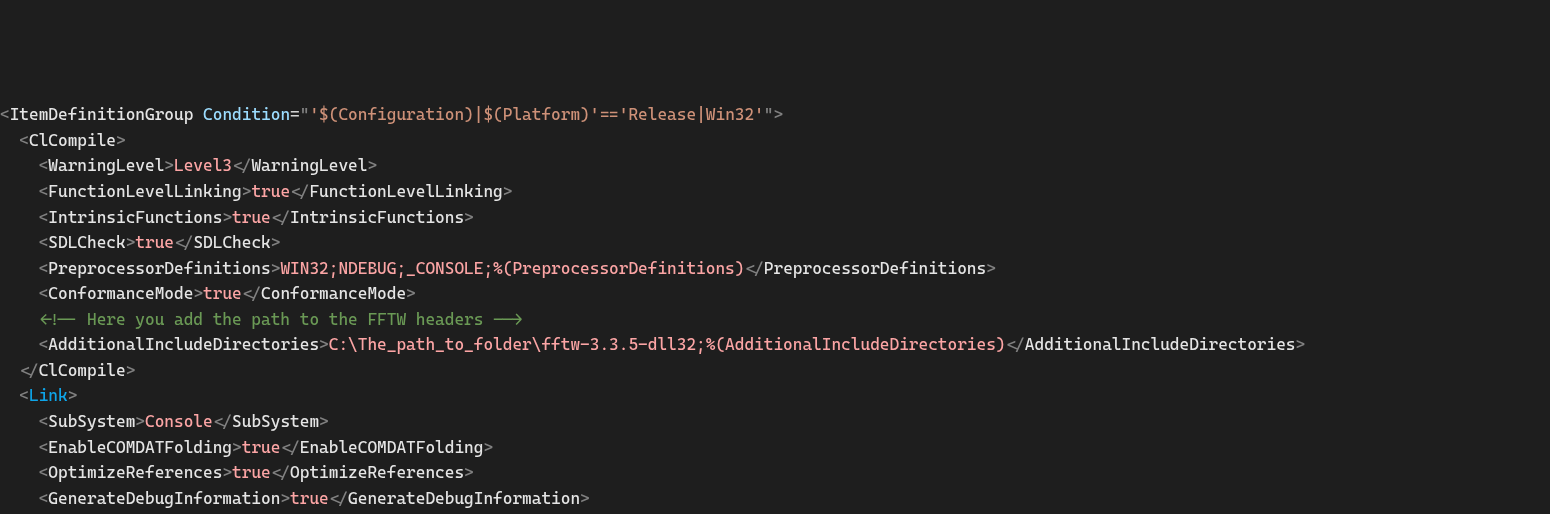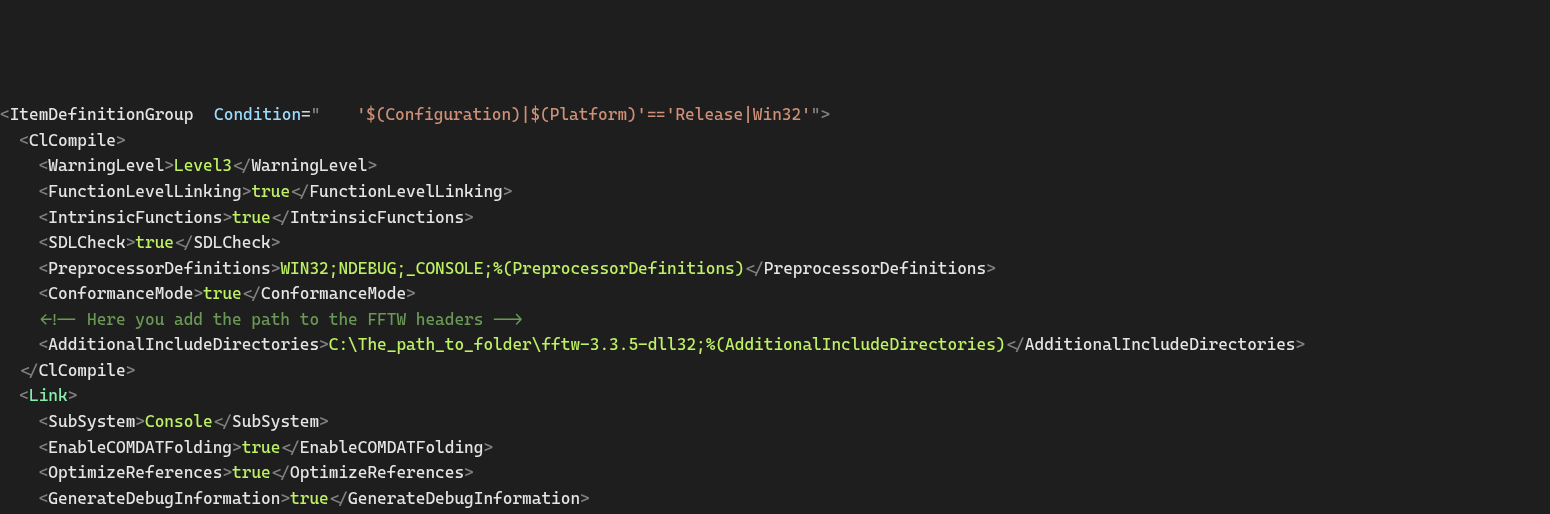--- a/index.html
+++ b/index.html
@@ -9,25 +9,25 @@
     color: #d4d4d4;
     font-family: "Cascadia Code", "Consolas", "Courier New", monospace;
     font-size: 16.5px;
     line-height: 1.55;
     white-space: pre;
     overflow-x: auto;
   }
   .code-view { padding: 0; }
   .line { display: block; }
   .t   { color: #e5e5e5; }   
-  .t2  { color: #86efac; }   
-  .attr{ color: #9cdcfe; margin-left: 11px; }   
+  .t2  { color: #0ea5e9; }   
+  .attr{ color: #9cdcfe; }   
   .op  { color: #d4d4d4; }
-  .str { color: #ce9178; margin-left: 36px; }   
-  .txt { color: #bef264; }   
+  .str { color: #ce9178; }   
+  .txt { color: #fca5a5; }   
   .pun { color: #808080; }   
   .cmt { color: #6a9955; }   
 </style>
 </head>
 <body>
 
 
 
 <div class="code-view"><span class="line"><span class="pun">&lt;</span><span class="t">ItemDefinitionGroup</span> <span class="attr">Condition</span><span class="op">=</span><span class="pun">"</span><span class="str">'$(Configuration)|$(Platform)'=='Release|Win32'</span><span class="pun">"&gt;</span></span><span class="line">  <span class="pun">&lt;</span><span class="t">ClCompile</span><span class="pun">&gt;</span></span><span class="line">    <span class="pun">&lt;</span><span class="t">WarningLevel</span><span class="pun">&gt;</span><span class="txt">Level3</span><span class="pun">&lt;/</span><span class="t">WarningLevel</span><span class="pun">&gt;</span></span><span class="line">    <span class="pun">&lt;</span><span class="t">FunctionLevelLinking</span><span class="pun">&gt;</span><span class="txt">true</span><span class="pun">&lt;/</span><span class="t">FunctionLevelLinking</span><span class="pun">&gt;</span></span><span class="line">    <span class="pun">&lt;</span><span class="t">IntrinsicFunctions</span><span class="pun">&gt;</span><span class="txt">true</span><span class="pun">&lt;/</span><span class="t">IntrinsicFunctions</span><span class="pun">&gt;</span></span><span class="line">    <span class="pun">&lt;</span><span class="t">SDLCheck</span><span class="pun">&gt;</span><span class="txt">true</span><span class="pun">&lt;/</span><span class="t">SDLCheck</span><span class="pun">&gt;</span></span><span class="line">    <span class="pun">&lt;</span><span class="t">PreprocessorDefinitions</span><span class="pun">&gt;</span><span class="txt">WIN32;NDEBUG;_CONSOLE;%(PreprocessorDefinitions)</span><span class="pun">&lt;/</span><span class="t">PreprocessorDefinitions</span><span class="pun">&gt;</span></span><span class="line">    <span class="pun">&lt;</span><span class="t">ConformanceMode</span><span class="pun">&gt;</span><span class="txt">true</span><span class="pun">&lt;/</span><span class="t">ConformanceMode</span><span class="pun">&gt;</span></span><span class="line">    <span class="cmt">&lt;!--</span><span class="cmt"> Here you add the path to the FFTW headers </span><span class="cmt">--&gt;</span></span><span class="line">    <span class="pun">&lt;</span><span class="t">AdditionalIncludeDirectories</span><span class="pun">&gt;</span><span class="txt">C:\The_path_to_folder\fftw-3.3.5-dll32;%(AdditionalIncludeDirectories)</span><span class="pun">&lt;/</span><span class="t">AdditionalIncludeDirectories</span><span class="pun">&gt;</span></span><span class="line">  <span class="pun">&lt;/</span><span class="t">ClCompile</span><span class="pun">&gt;</span></span><span class="line">  <span class="pun">&lt;</span><span class="t2">Link</span><span class="pun">&gt;</span></span><span class="line">    <span class="pun">&lt;</span><span class="t">SubSystem</span><span class="pun">&gt;</span><span class="txt">Console</span><span class="pun">&lt;/</span><span class="t">SubSystem</span><span class="pun">&gt;</span></span><span class="line">    <span class="pun">&lt;</span><span class="t">EnableCOMDATFolding</span><span class="pun">&gt;</span><span class="txt">true</span><span class="pun">&lt;/</span><span class="t">EnableCOMDATFolding</span><span class="pun">&gt;</span></span><span class="line">    <span class="pun">&lt;</span><span class="t">OptimizeReferences</span><span class="pun">&gt;</span><span class="txt">true</span><span class="pun">&lt;/</span><span class="t">OptimizeReferences</span><span class="pun">&gt;</span></span><span class="line">    <span class="pun">&lt;</span><span class="t">GenerateDebugInformation</span><span class="pun">&gt;</span><span class="txt">true</span><span class="pun">&lt;/</span><span class="t">GenerateDebugInformation</span><span class="pun">&gt;</span></span><span class="line">    </span></div>
 

